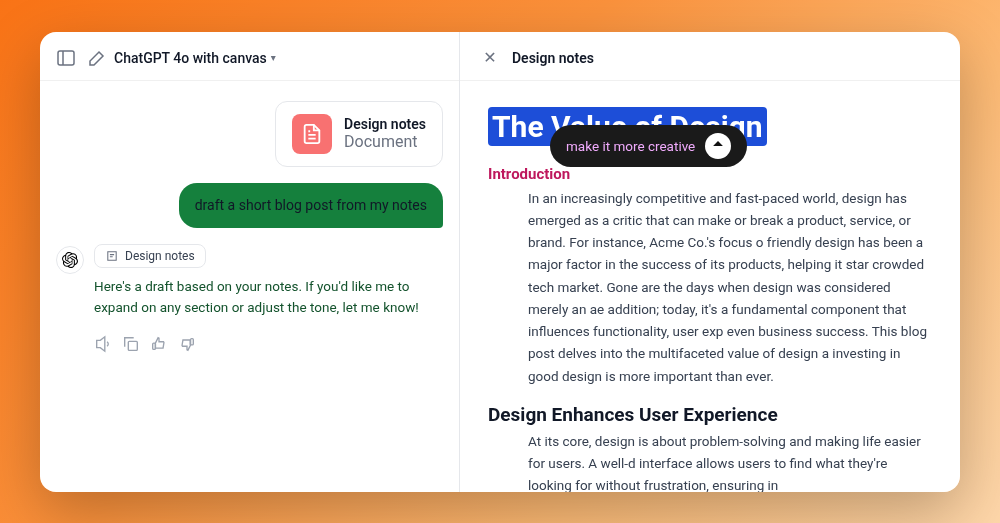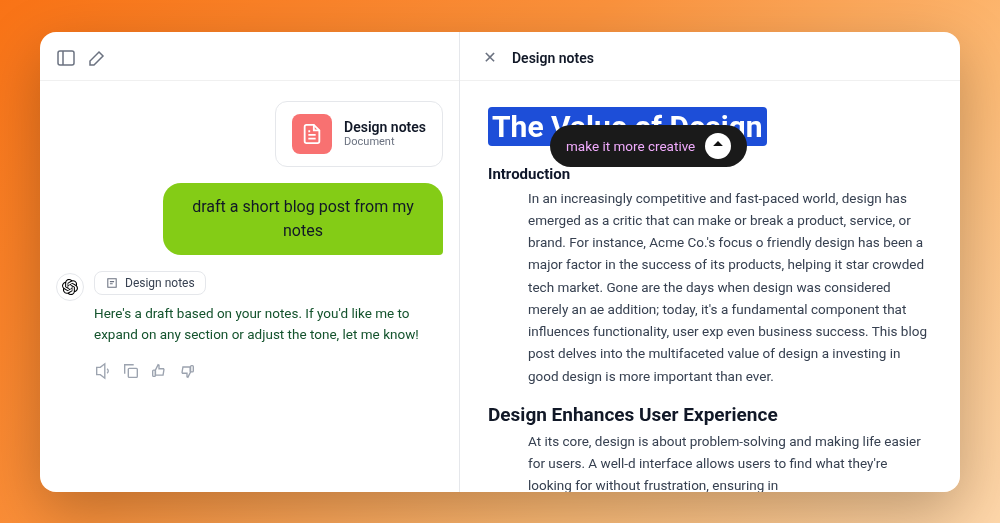--- a/index.html
+++ b/index.html
@@ -101,32 +101,32 @@
       width: 22px;
       height: 22px;
       color: white;
     }
     .doc-info .doc-title {
       font-size: 14px;
       font-weight: 600;
       color: #111827;
     }
     .doc-info .doc-type {
-      font-size: 11px;
+      font-size: 16px;
       color: #6b7280;
     }
 
     
     .user-bubble {
       align-self: flex-end;
-      background: #84cc16;
+      background: #15803d;
       border-radius: 18px 18px 4px 18px;
       padding: 12px 16px;
       max-width: 280px;
-      font-size: 16px;
+      font-size: 14px;
       color: #111827;
       line-height: 1.5;
       text-align: center;
     }
 
     
     .assistant-message {
       display: flex;
       flex-direction: column;
       gap: 8px;
@@ -274,21 +274,21 @@
       cursor: pointer;
     }
     .tooltip-send-btn svg {
       width: 14px;
       height: 14px;
       color: #111;
     }
     .introduce-label {
       font-size: 15px;
       font-weight: 700;
-      color: #0f172a;
+      color: #be185d;
       margin-bottom: 4px;
     }
     .doc-paragraph {
       font-size: 13.5px;
       color: #374151;
       line-height: 1.65;
       margin-bottom: 16px;
       margin-left: 40px;
     }
     .doc-bold-section {
@@ -309,20 +309,24 @@
       <div class="header-icon">
         <svg viewBox="0 0 20 20" fill="none" stroke="currentColor" stroke-width="1.5">
           <rect x="2" y="3" width="16" height="14" rx="2" stroke="currentColor"></rect>
           <line x1="7" y1="3" x2="7" y2="17" stroke="currentColor"></line>
         </svg>
       </div>
       <div class="header-icon edit-icon">
         <svg viewBox="0 0 20 20" fill="none" stroke="currentColor" stroke-width="1.5">
           <path d="M13 3l4 4-9 9H4v-4L13 3z"></path>
         </svg>
+      </div>
+      <div class="model-title">
+        <span>ChatGPT 4o with canvas</span>
+        <span class="chevron">▾</span>
       </div>
     </div>
 
     <div class="chat-content">
 
       <div class="document-card">
         <div class="doc-icon">
           <svg viewBox="0 0 24 24" fill="none" stroke="white" stroke-width="2">
             <path d="M14 2H6a2 2 0 00-2 2v16a2 2 0 002 2h12a2 2 0 002-2V8z"></path>
             <polyline points="14 2 14 8 20 8"></polyline>

